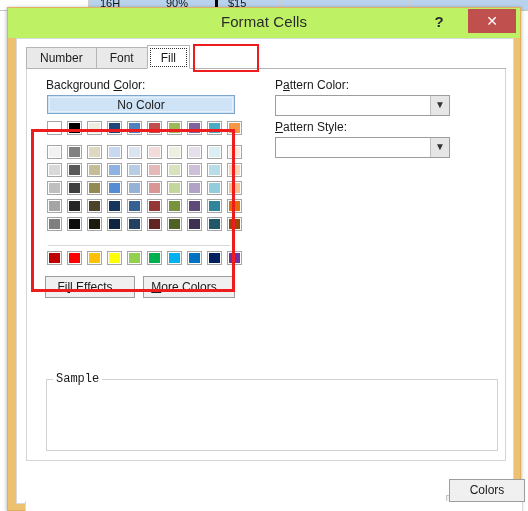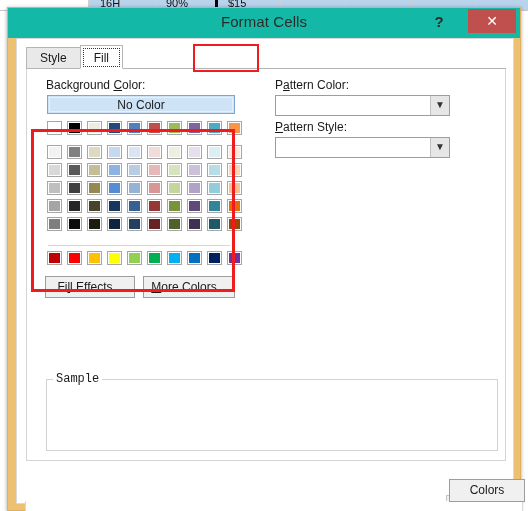--- a/index.html
+++ b/index.html
@@ -24,21 +24,21 @@
   .bg-cursor { position:absolute; left:215px; top:0; width:3px; height:10px; background:#000; }
 
   
   #dialog {
     position:absolute; left:7px; top:7px; width:514px; height:504px;
     background:#eeab4c; 
     background:#edc172;
     border:1px solid #e0b05e;
     box-shadow:0 1px 4px rgba(0,0,0,.35);
   }
-  #titlebar { position:relative; height:30px; background:#14b8a6; }
+  #titlebar { position:relative; height:30px; background:#bef264; }
   #title-text {
     position:absolute; left:0; right:0; top:5px; text-align:center;
     font-size:15px; color:#2b2b2b; letter-spacing:.1px;
   }
   #help-btn {
     position:absolute; right:70px; top:3px; width:22px; height:22px;
     font-size:15px; font-weight:bold; color:#2b2b2b; text-align:center; line-height:22px;
     cursor:pointer;
   }
   #close-btn {
@@ -197,21 +197,24 @@
     <div id="help-btn">?</div>
     <div id="close-btn">✕</div>
   </div>
 
   <div id="client">
 
     <div id="tabline"></div>
 
     <div id="tabstrip">
       <div class="tab">
-        <span>Style</span>
+        <span>Number</span>
+      </div>
+      <div class="tab">
+        <span>Font</span>
       </div>
       <div class="tab active">
         <span class="focusring"></span>
         <span>Fill</span>
       </div>
     </div>
     <div id="tab-annot"></div>
 
     <div id="page">
 

